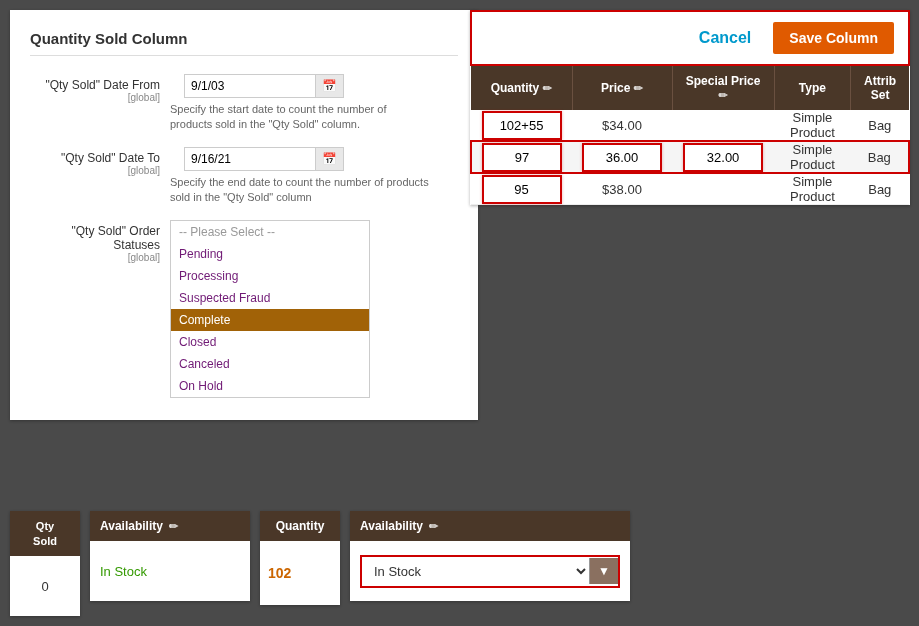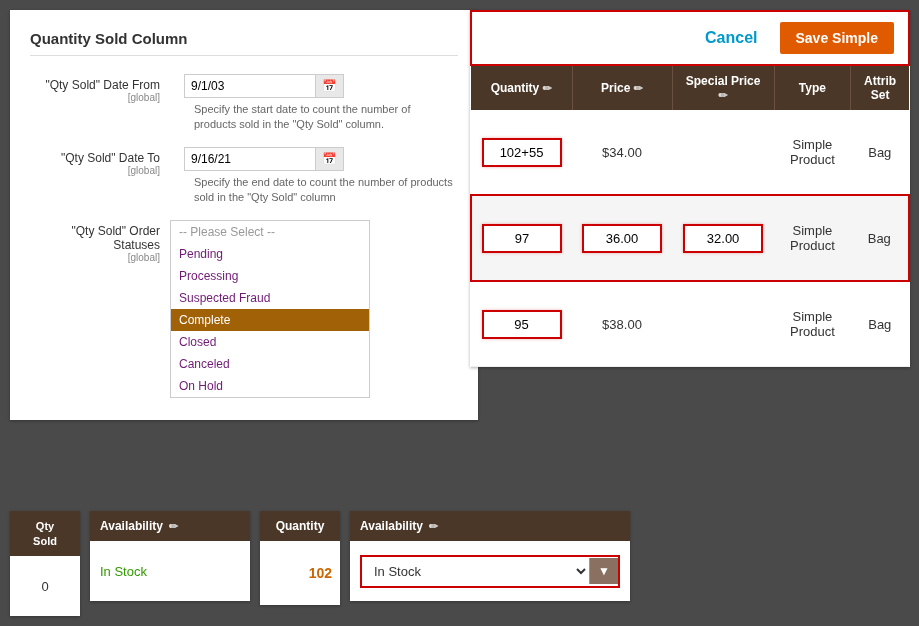--- a/index.html
+++ b/index.html
@@ -88,21 +88,20 @@
       cursor: pointer;
       font-size: 12px;
     }
 
     .help-text {
       color: #666;
       font-size: 11px;
       margin-top: 4px;
       max-width: 260px;
       line-height: 1.4;
-      margin-left: 24px;
     }
 
     
     .statuses-list {
       border: 1px solid #ccc;
       width: 200px;
       background: white;
     }
 
     .statuses-list .status-item {
@@ -193,21 +192,21 @@
 
     .data-table tbody tr:nth-child(odd) {
       background: white;
     }
 
     .data-table tbody tr:nth-child(even) {
       background: #f5f5f5;
     }
 
     .data-table tbody td {
-      padding: 27px 10px;
+      padding: 0 10px;
       text-align: center;
       font-size: 13px;
       color: #333;
       vertical-align: middle;
     }
 
     .cell-input {
       border: 1px solid #cc0000;
       padding: 5px 8px;
       width: 80px;
@@ -304,21 +303,21 @@
       font-size: 12px;
       font-weight: bold;
     }
 
     .quantity-small-body {
       padding: 24px 8px;
       text-align: center;
       min-height: 60px;
       display: flex;
       align-items: center;
-      justify-content: flex-end;
+      justify-content: flex-start;
     }
 
     .qty-value {
       color: #cc6600;
       font-size: 14px;
       font-weight: bold;
     }
 
     
     .availability-right-panel {
@@ -425,21 +424,21 @@
         <div class="status-item">Canceled</div>
         <div class="status-item">On Hold</div>
       </div>
     </div>
   </div>
 </div>
 
 <div class="right-panel" style="position: absolute; top: 10px; left: 470px; width: 440px;">
   <div class="action-bar">
     <button class="btn-cancel">Cancel</button>
-    <button class="btn-save">Save Simple</button>
+    <button class="btn-save">Save Column</button>
   </div>
 
   <div class="table-container">
     <table class="data-table">
       <thead>
         <tr>
           <th>
             Quantity <span class="pencil-icon">✏</span>
           </th>
           <th>

